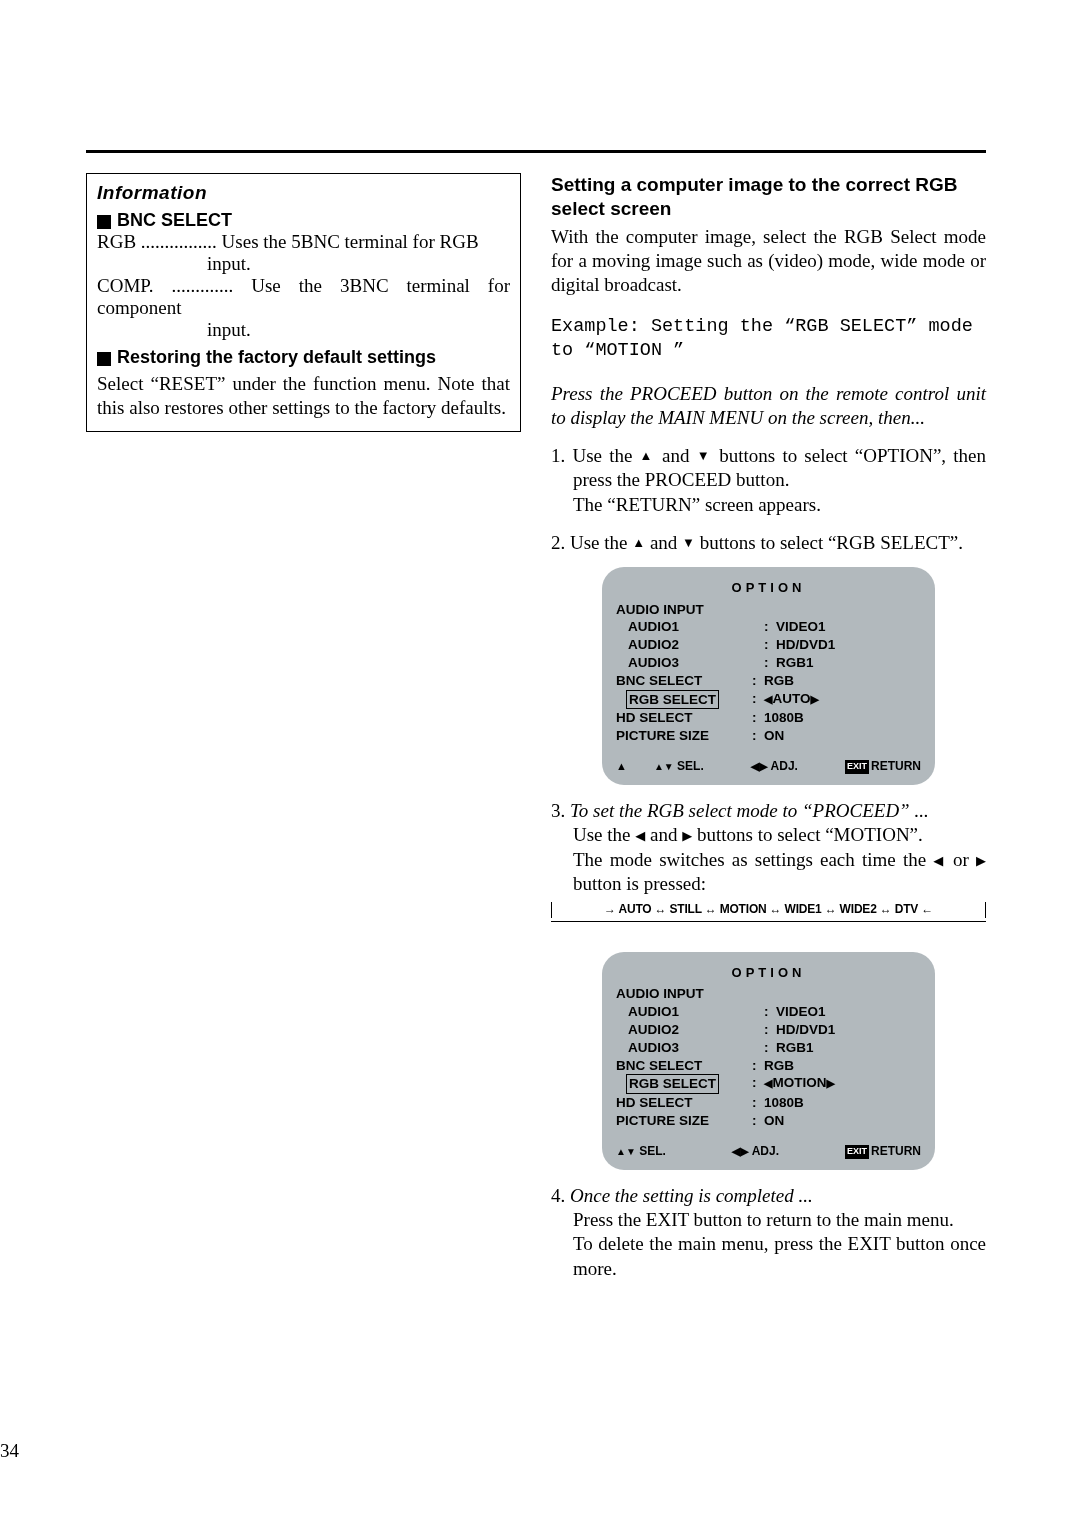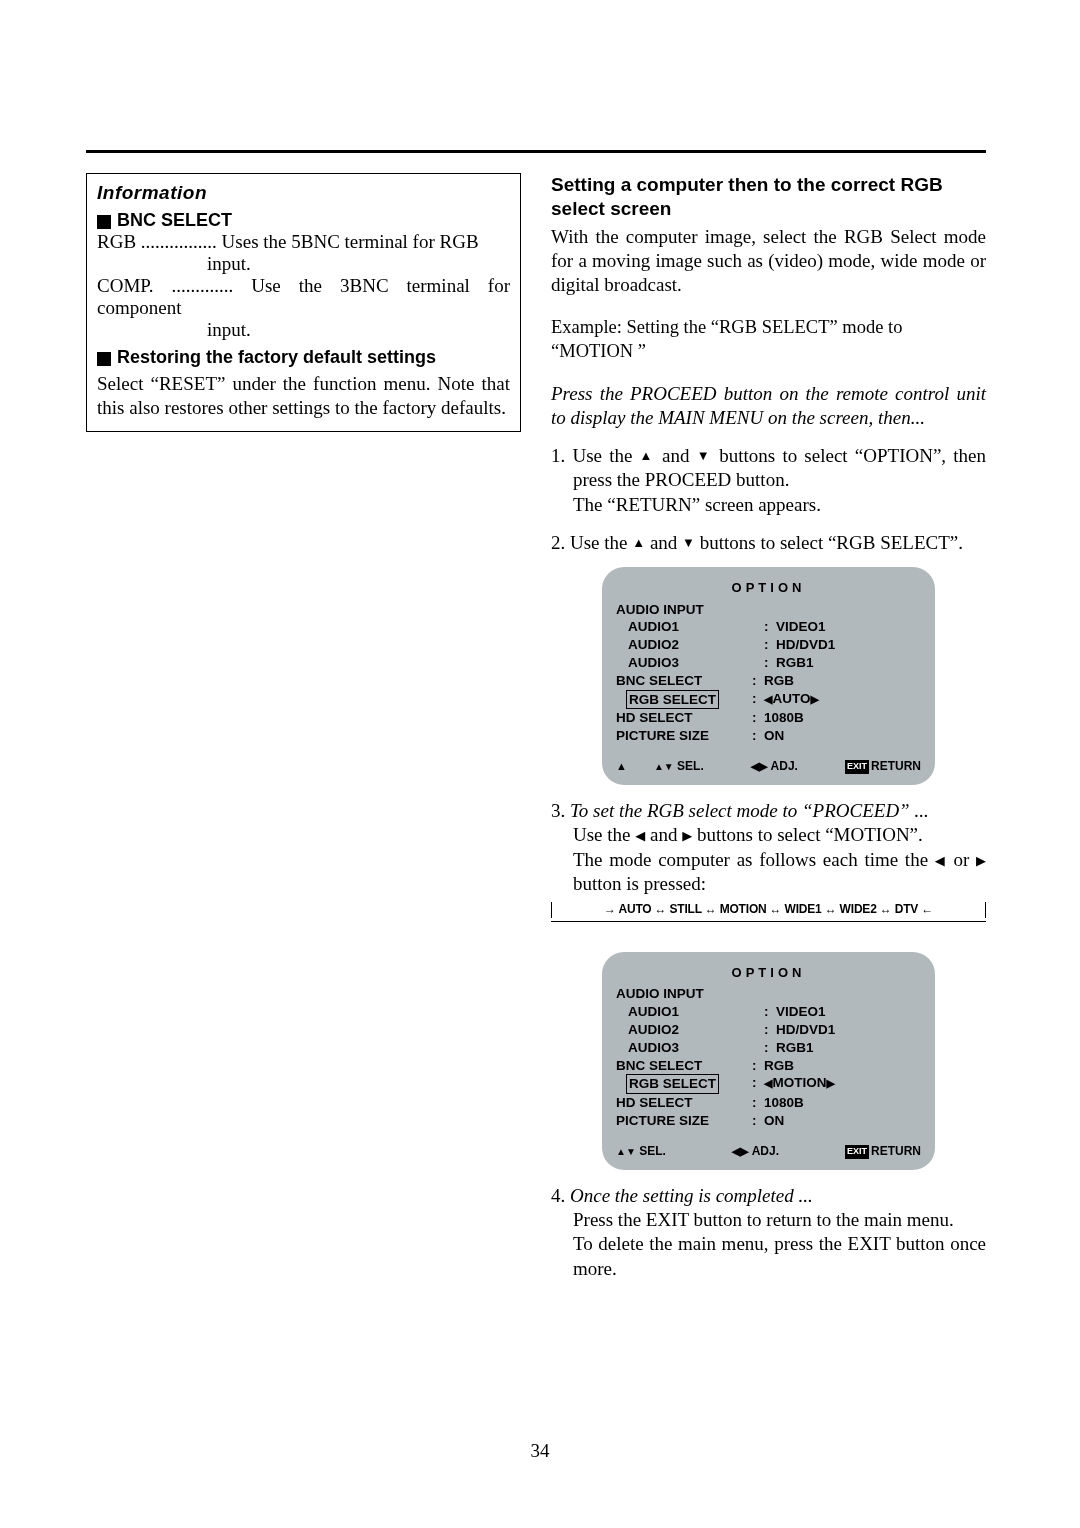--- a/index.html
+++ b/index.html
@@ -62,21 +62,21 @@
     font-weight: bold;
     font-size: 19px;
     line-height: 1.25;
   }
   .body {
     text-align: justify;
     margin-top: 4px;
     line-height: 1.28;
   }
   .sans {
-    font-family: Liberation Serif, serif;
+    font-family: Liberation Mono, monospace;
     font-size: 18.5px;
     line-height: 1.3;
   }
   .italic { font-style: italic; }
   .step { margin-top: 14px; }
   .step-indent { padding-left: 22px; text-indent: -22px; }
   .tri-up::before{ content:"▲"; font-size:13px; position:relative; top:-2px;}
   .tri-dn::before{ content:"▼"; font-size:13px; position:relative; top:-2px;}
   .tri-l::before{ content:"◀"; font-size:13px; position:relative; top:-1px;}
   .tri-r::before{ content:"▶"; font-size:13px; position:relative; top:-1px;}
@@ -148,21 +148,20 @@
     position:relative;
     background:#fff;
     padding-bottom:6px;
     letter-spacing: -0.2px;
     white-space: nowrap;
   }
   .pagenum{
     position:absolute;
     left:0; width:1080px;
     top:1440px;
-    text-align:center;
     font-size:19px;
   }
 </style>
 </head>
 <body>
 
 <div class="page">
   <div class="rule"></div>
   <div class="cols">
 
@@ -188,21 +187,21 @@
 
         <div class="sect">
           <span class="blk"></span>
           <span>Restoring the factory default settings</span>
         </div>
         <div class="body" style="text-align:justify;">Select “RESET” under the function menu. Note that this also restores other settings to the factory defaults.</div>
       </div>
     </div>
 
     <div class="col-right">
-      <div class="rt-h1">Setting a computer then to the correct RGB select screen</div>
+      <div class="rt-h1">Setting a computer image to the correct RGB select screen</div>
       <div class="body">With the computer image, select the RGB Select mode for a moving image such as (video) mode, wide mode or digital broadcast.</div>
 
       <div class="sans" style="margin-top:18px;">Example: Setting the “RGB SELECT” mode to “MOTION ”</div>
 
       <div class="body italic" style="margin-top:18px;">Press the PROCEED button on the remote control unit to display the MAIN MENU on the screen, then...</div>
 
       <div class="body step">
         <div class="step-indent">
           <span>1. Use the </span><span class="tri-up"></span><span> and </span><span class="tri-dn"></span><span> buttons to select “OPTION”, then press the PROCEED button.</span>
         </div>
@@ -262,21 +261,21 @@
       </div>
 
       <div class="body step">
         <div class="step-indent">
           <span>3.</span> <span class="italic">To set the RGB select mode to “PROCEED” ...</span>
         </div>
         <div style="padding-left:22px;">
           <span>Use the </span><span class="tri-l"></span><span> and </span><span class="tri-r"></span><span> buttons to select “MOTION”.</span>
         </div>
         <div style="padding-left:22px; text-align:justify;">
-          <span>The mode computer as follows each time the </span><span class="tri-l"></span><span> or </span><span class="tri-r"></span><span> button is pressed:</span>
+          <span>The mode switches as settings each time the </span><span class="tri-l"></span><span> or </span><span class="tri-r"></span><span> button is pressed:</span>
         </div>
       </div>
 
       <div class="mode-wrap">
         <div class="mode-text">→ AUTO ↔ STILL ↔ MOTION ↔ WIDE1 ↔ WIDE2 ↔ DTV ←</div>
         <div class="barL"></div>
           <div class="barR"></div>
           <div class="barB"></div>
       </div>
 

